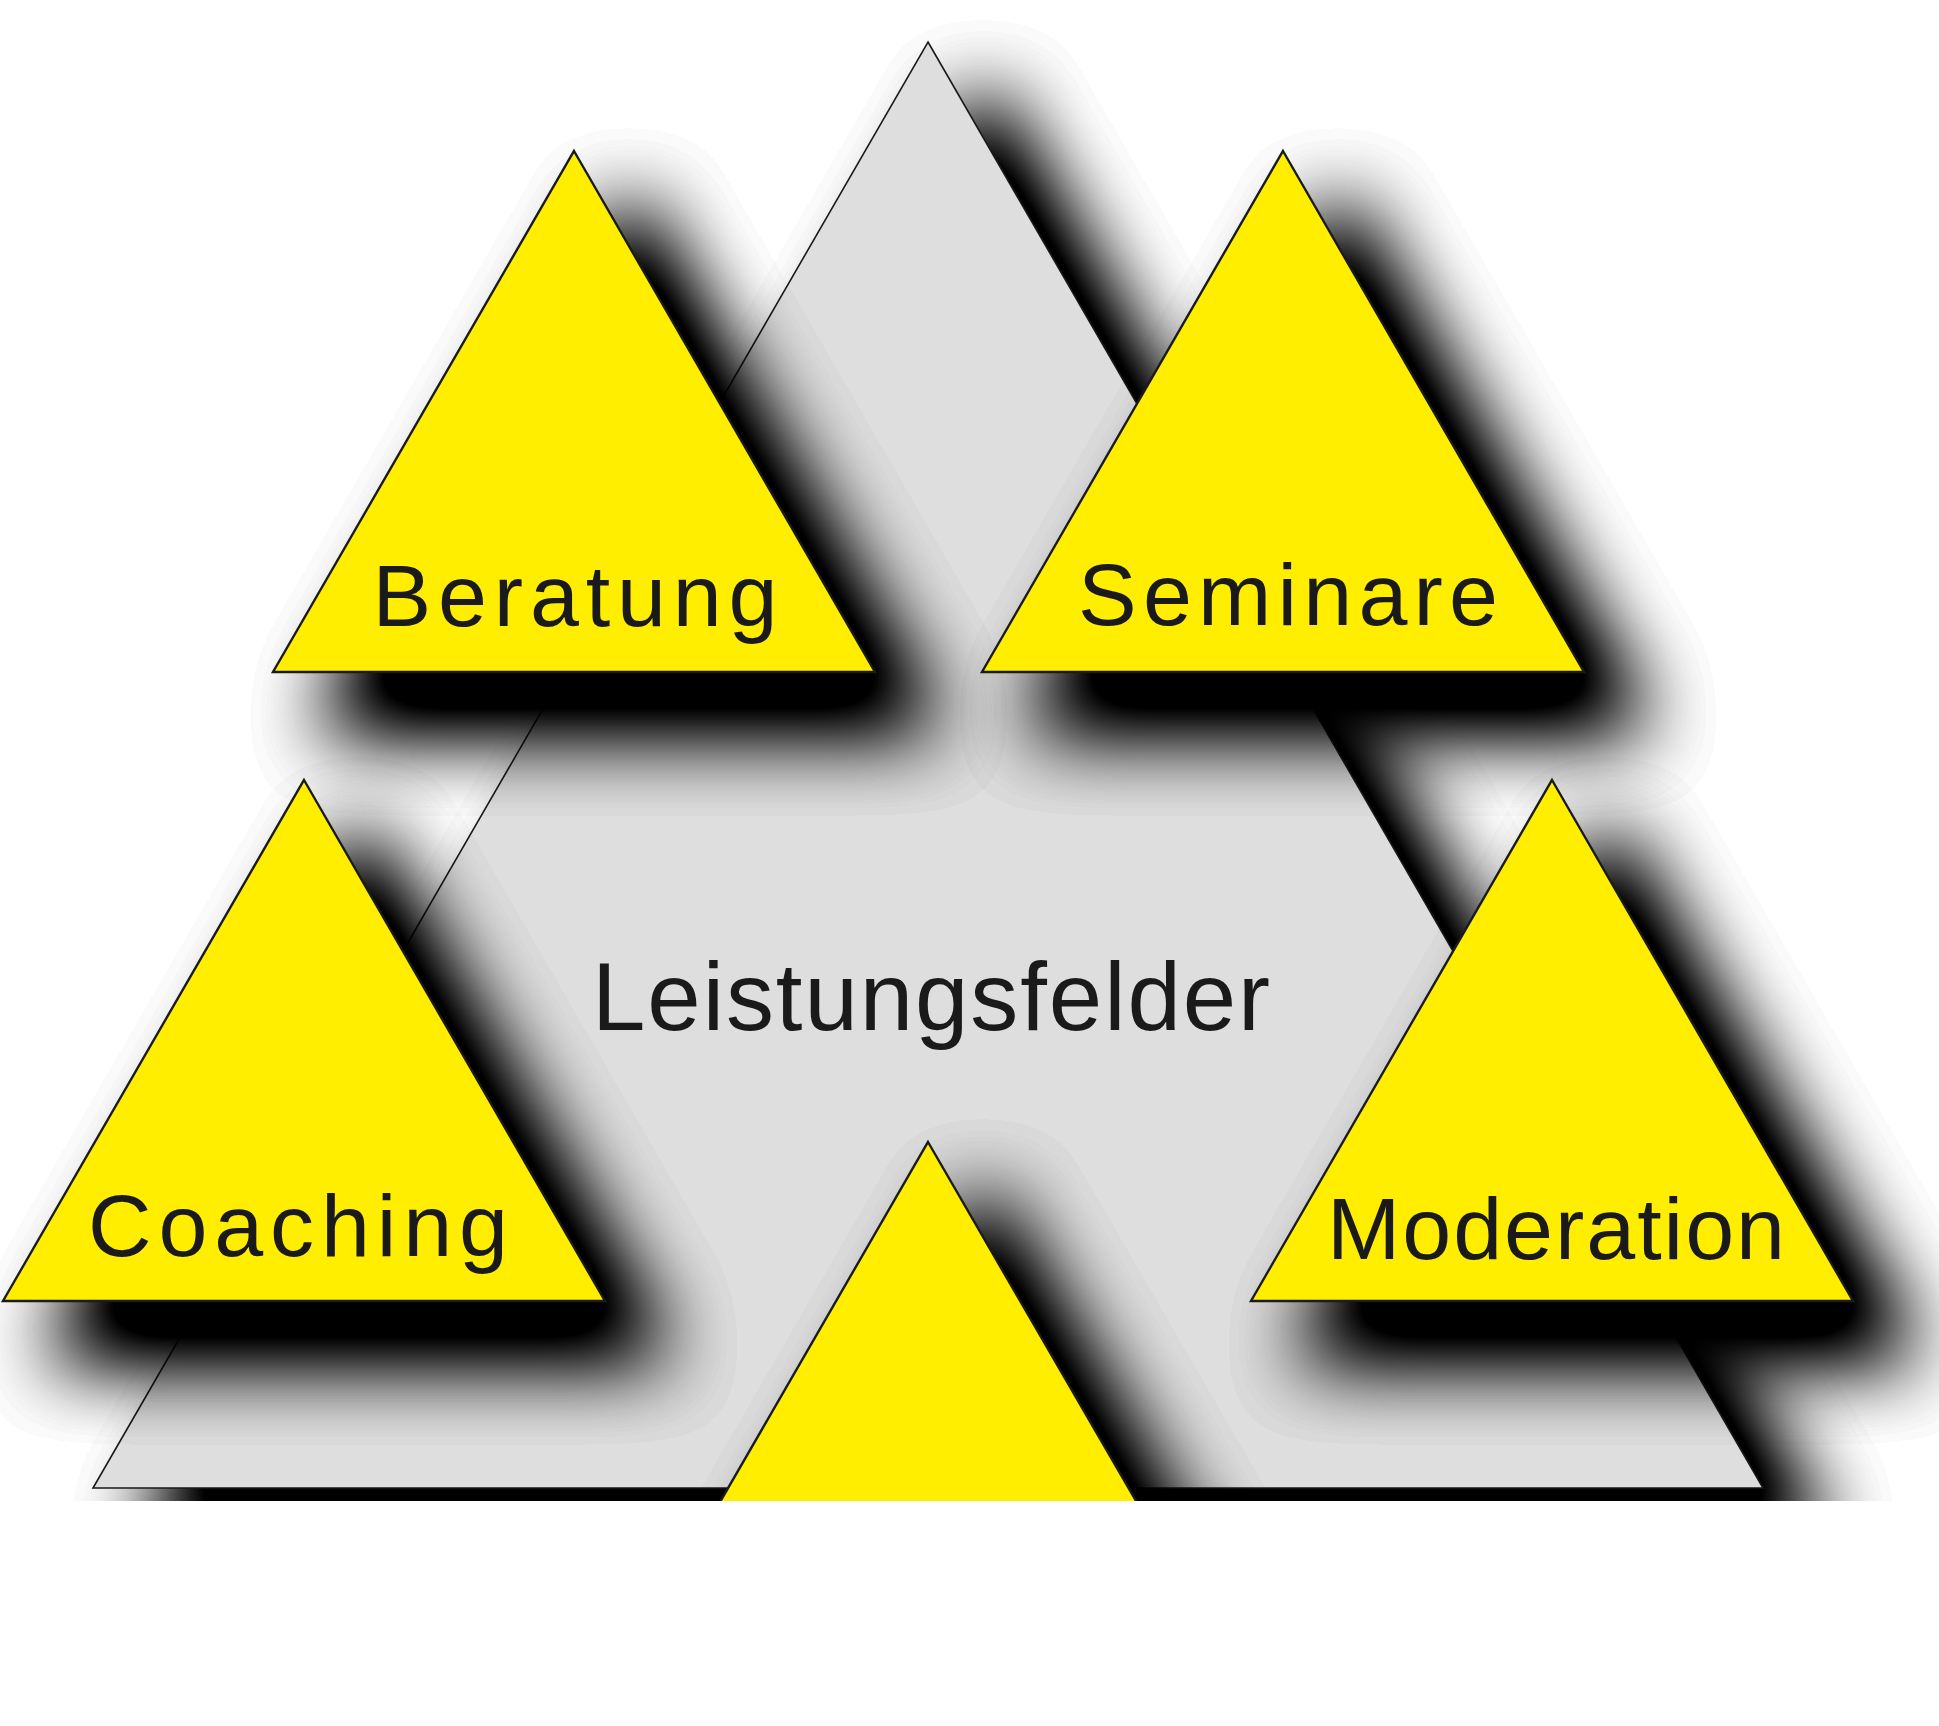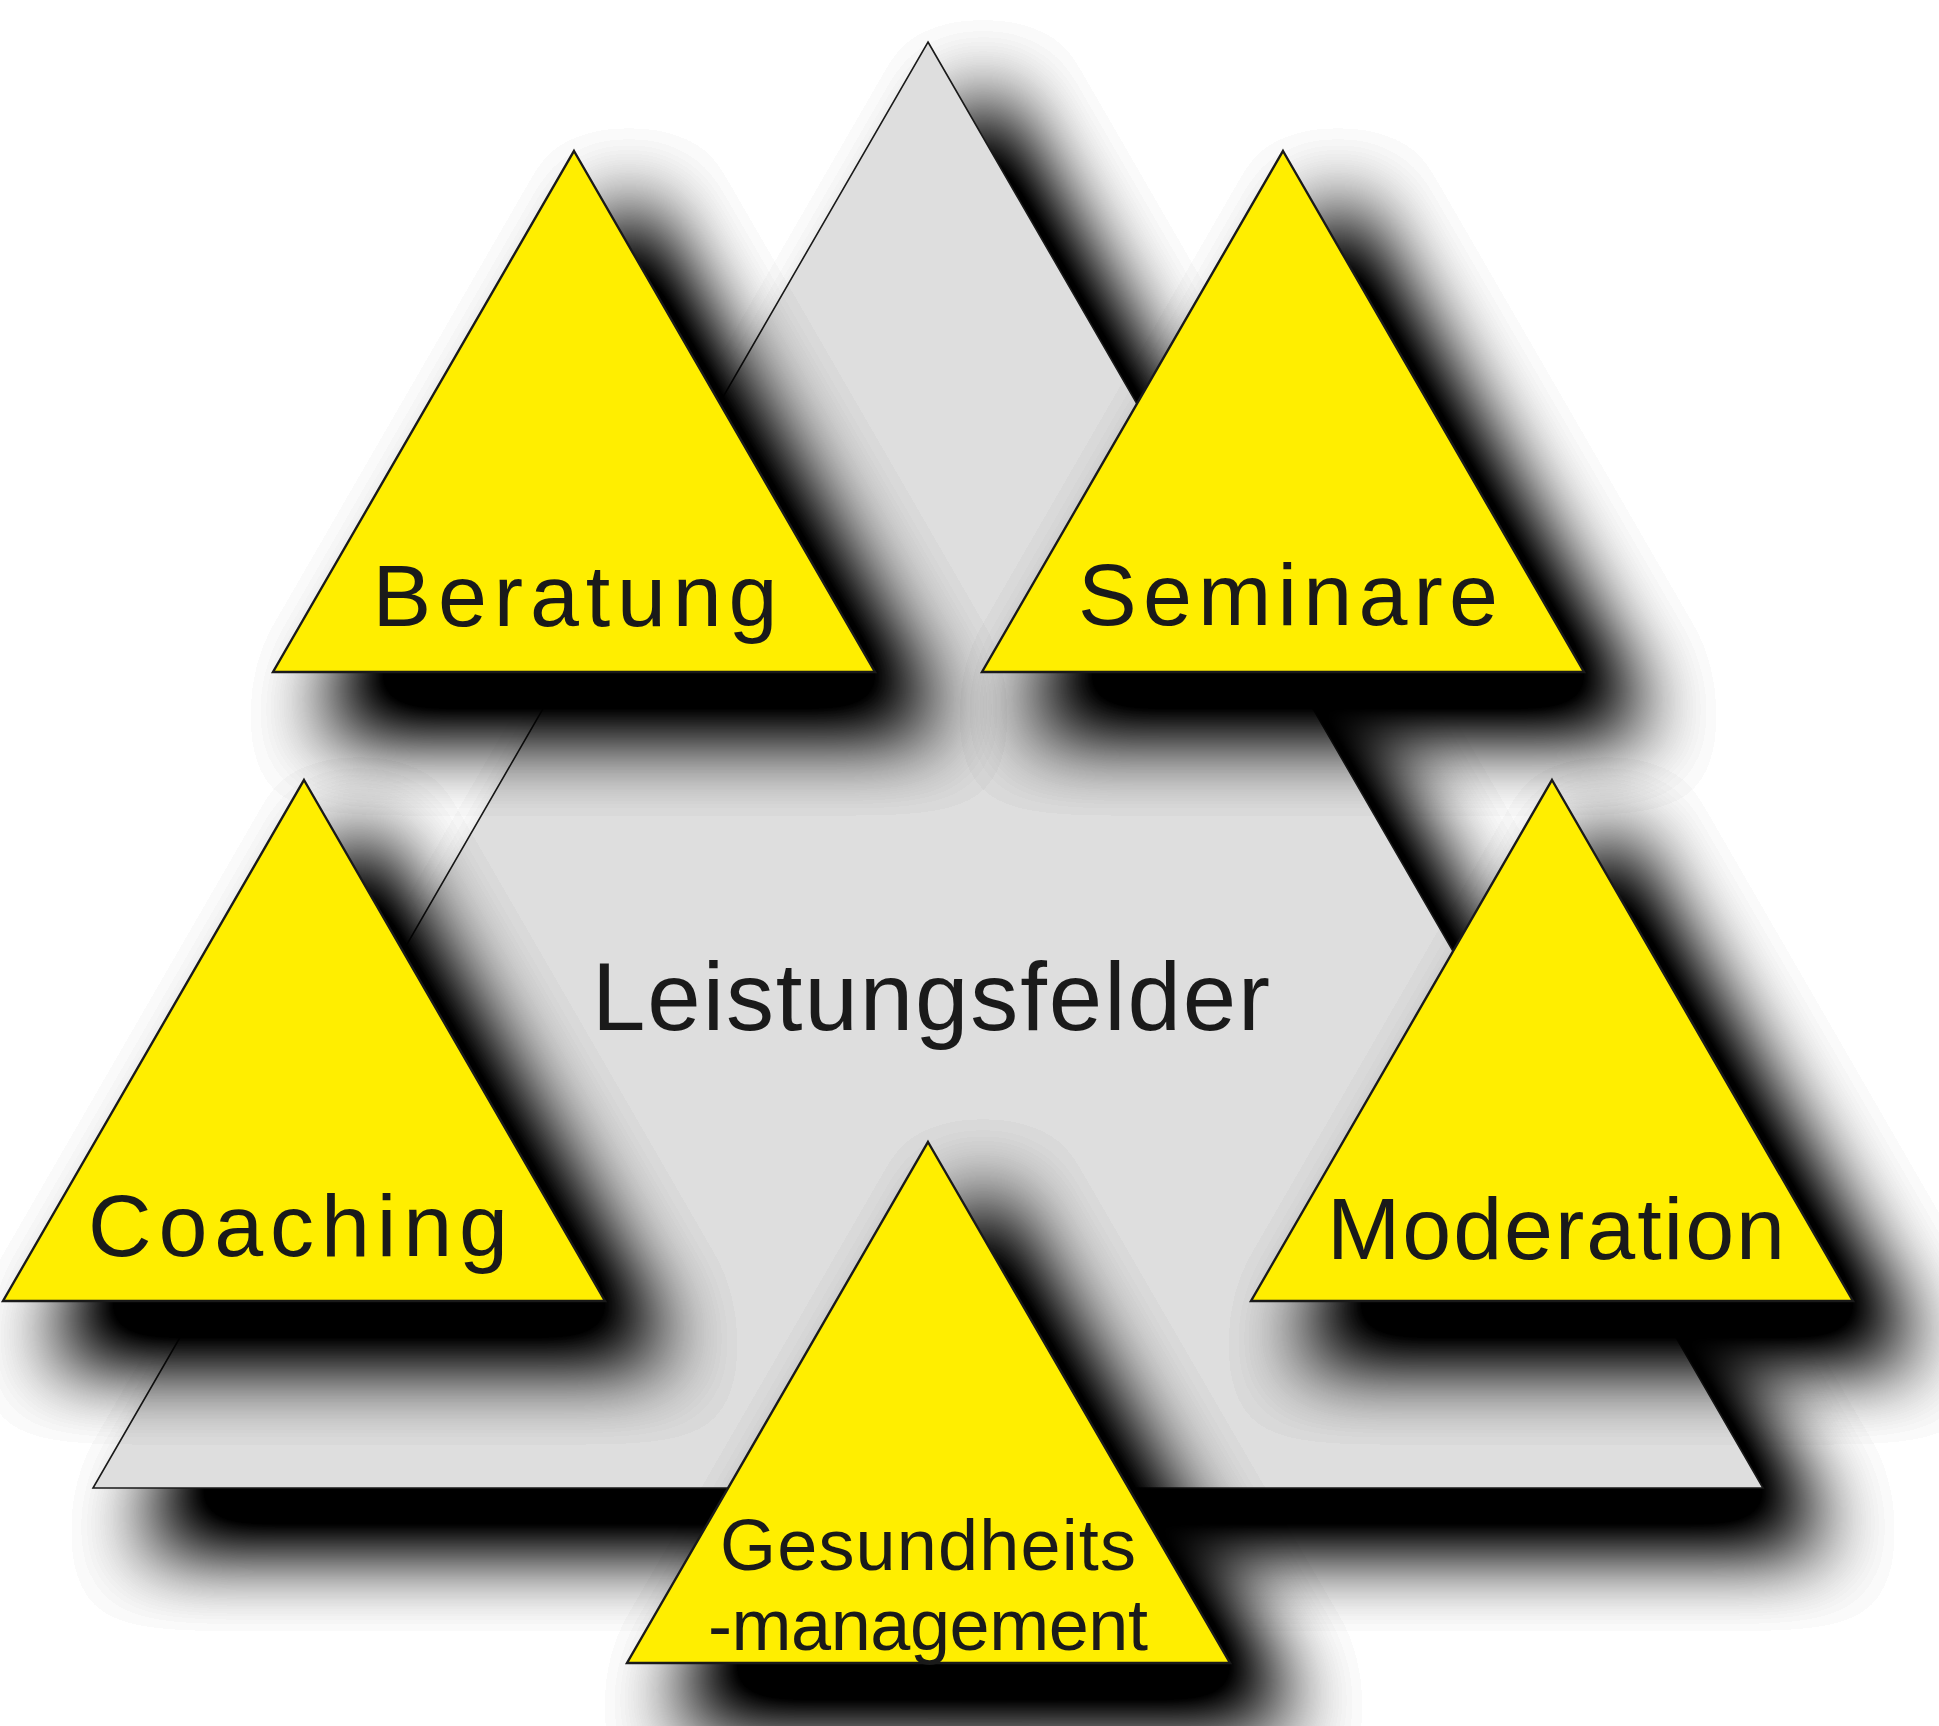--- a/index.html
+++ b/index.html
@@ -2,21 +2,21 @@
 <html style="--triangle-yellow: #FFEE00; --triangle-gray: #DEDEDE; --outline: #1A1A1A; --text: #1A1A1A; --background: #FFFFFF;"><head>
 <meta charset="utf-8">
 <style>
   html, body {
     margin: 0;
     padding: 0;
     background: var(--background, #ffffff);
   }
   .stage {
     width: 1939px;
-    height: 1726px;
+    height: 1501px;
     position: relative;
     background: var(--background, #ffffff);
     overflow: hidden;
   }
   svg { display: block; }
   .tri {
     stroke: var(--outline, #1a1a1a);
     stroke-linejoin: miter;
   }
   .tri-gray   { stroke-width: 1.6; }

